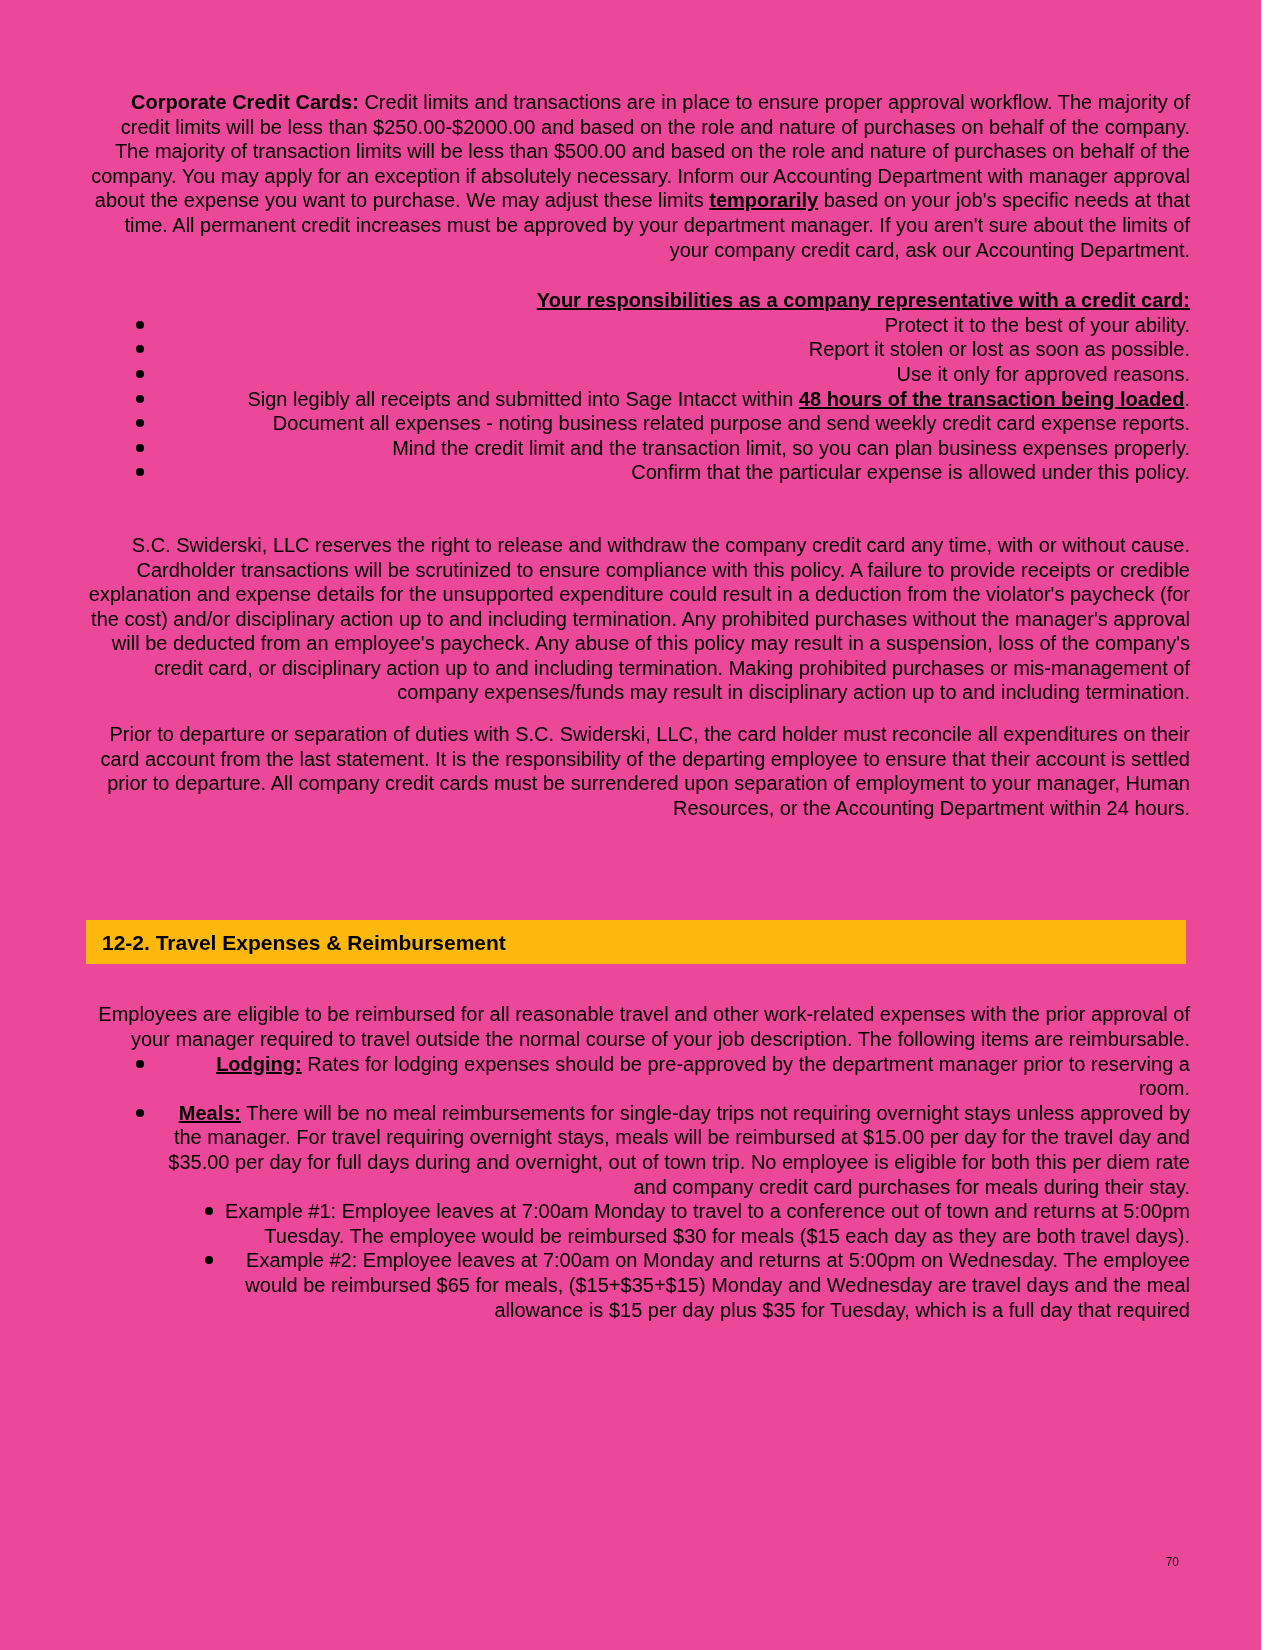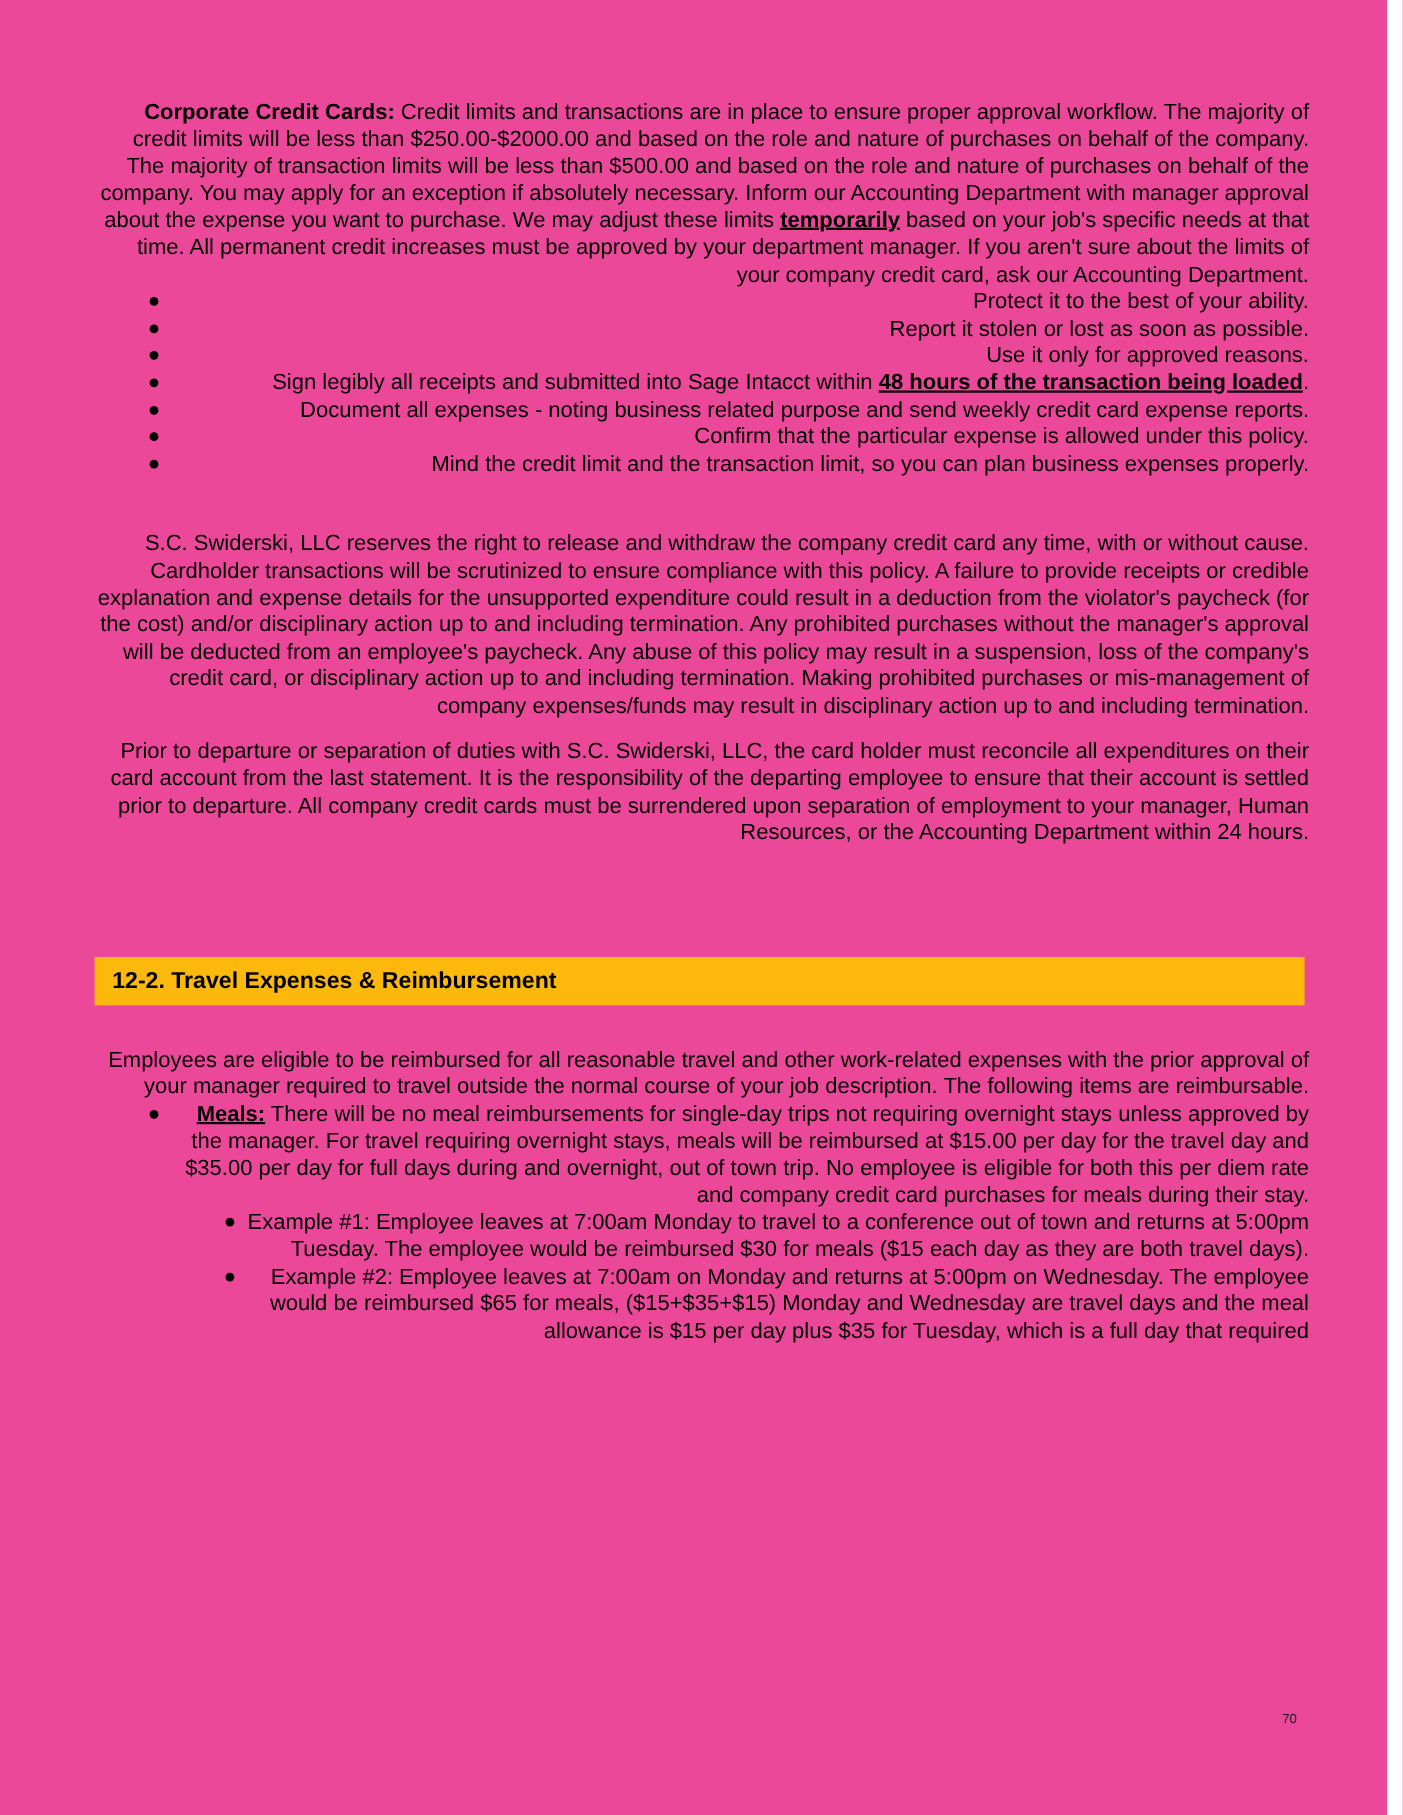--- a/index.html
+++ b/index.html
@@ -91,42 +91,44 @@
   }
 </style>
 </head>
 <body>
 
 <div class="page">
   <div class="content">
 
     <p class="para"><b>Corporate Credit Cards:</b><span> Credit limits and transactions are in place to ensure proper approval workflow. The majority of credit limits will be less than $250.00-$2000.00 and based on the role and nature of purchases on behalf of the company. The majority of transaction limits will be less than $500.00 and based on the role and nature of purchases on behalf of the company. You may apply for an exception if absolutely necessary. Inform our Accounting Department with manager approval about the expense you want to purchase. We may adjust these limits </span><b class="u">temporarily</b><span> based on your job's specific needs at that time. All permanent credit increases must be approved by your department manager. If you aren't sure about the limits of your company credit card, ask our Accounting Department.</span></p>
 
+    <h2 class="resp-heading">Your responsibilities as a company representative with a credit card:</h2>
 
     <ul class="l1 resp-list">
       <li><span>Protect it to the best of your ability.</span></li>
       <li><span>Report it stolen or lost as soon as possible.</span></li>
       <li><span>Use it only for approved reasons.</span></li>
       <li><span>Sign legibly all receipts and submitted into Sage Intacct within </span><b class="u">48 hours of the transaction being loaded</b><span>.</span></li>
       <li><span>Document all expenses - noting business related purpose and send weekly credit card expense reports.</span></li>
+      <li><span>Mind the credit limit and the transaction limit, so you can plan business expenses properly.</span></li>
       <li><span>Confirm that the particular expense is allowed under this policy.</span></li>
-      <li><span>Mind the credit limit and the transaction limit, so you can plan business expenses properly.</span></li>
     </ul>
 
     <p class="para policy">S.C. Swiderski, LLC reserves the right to release and withdraw the company credit card any time, with or without cause. Cardholder transactions will be scrutinized to ensure compliance with this policy. A failure to provide receipts or credible explanation and expense details for the unsupported expenditure could result in a deduction from the violator's paycheck (for the cost) and/or disciplinary action up to and including termination. Any prohibited purchases without the manager's approval will be deducted from an employee's paycheck. Any abuse of this policy may result in a suspension, loss of the company's credit card, or disciplinary action up to and including termination. Making prohibited purchases or mis-management of company expenses/funds may result in disciplinary action up to and including termination.</p>
 
     <p class="para departure">Prior to departure or separation of duties with S.C. Swiderski, LLC, the card holder must reconcile all expenditures on their card account from the last statement. It is the responsibility of the departing employee to ensure that their account is settled prior to departure. All company credit cards must be surrendered upon separation of employment to your manager, Human Resources, or the Accounting Department within 24 hours.</p>
 
     <div class="section-banner">
       <span class="banner-text">12-2. Travel Expenses &amp; Reimbursement</span>
     </div>
 
     <p class="para travel-intro">Employees are eligible to be reimbursed for all reasonable travel and other work-related expenses with the prior approval of your manager required to travel outside the normal course of your job description. The following items are reimbursable.</p>
 
     <ul class="l1 travel-list">
+      <li><b class="u">Lodging:</b><span> Rates for lodging expenses should be pre-approved by the department manager prior to reserving a room.</span></li>
       <li><b class="u">Meals:</b><span> There will be no meal reimbursements for single-day trips not requiring overnight stays unless approved by the manager. For travel requiring overnight stays, meals will be reimbursed at $15.00 per day for the travel day and $35.00 per day for full days during and overnight, out of town trip. No employee is eligible for both this per diem rate and company credit card purchases for meals during their stay.</span></li>
     </ul>
 
     <ul class="l2 example-list">
       <li><span>Example #1: Employee leaves at 7:00am Monday to travel to a conference out of town and returns at 5:00pm Tuesday. The employee would be reimbursed $30 for meals ($15 each day as they are both travel days).</span></li>
       <li><span>Example #2: Employee leaves at 7:00am on Monday and returns at 5:00pm on Wednesday. The employee would be reimbursed $65 for meals, ($15+$35+$15) Monday and Wednesday are travel days and the meal allowance is $15 per day plus $35 for Tuesday, which is a full day that required</span></li>
     </ul>
 
   </div>
 

